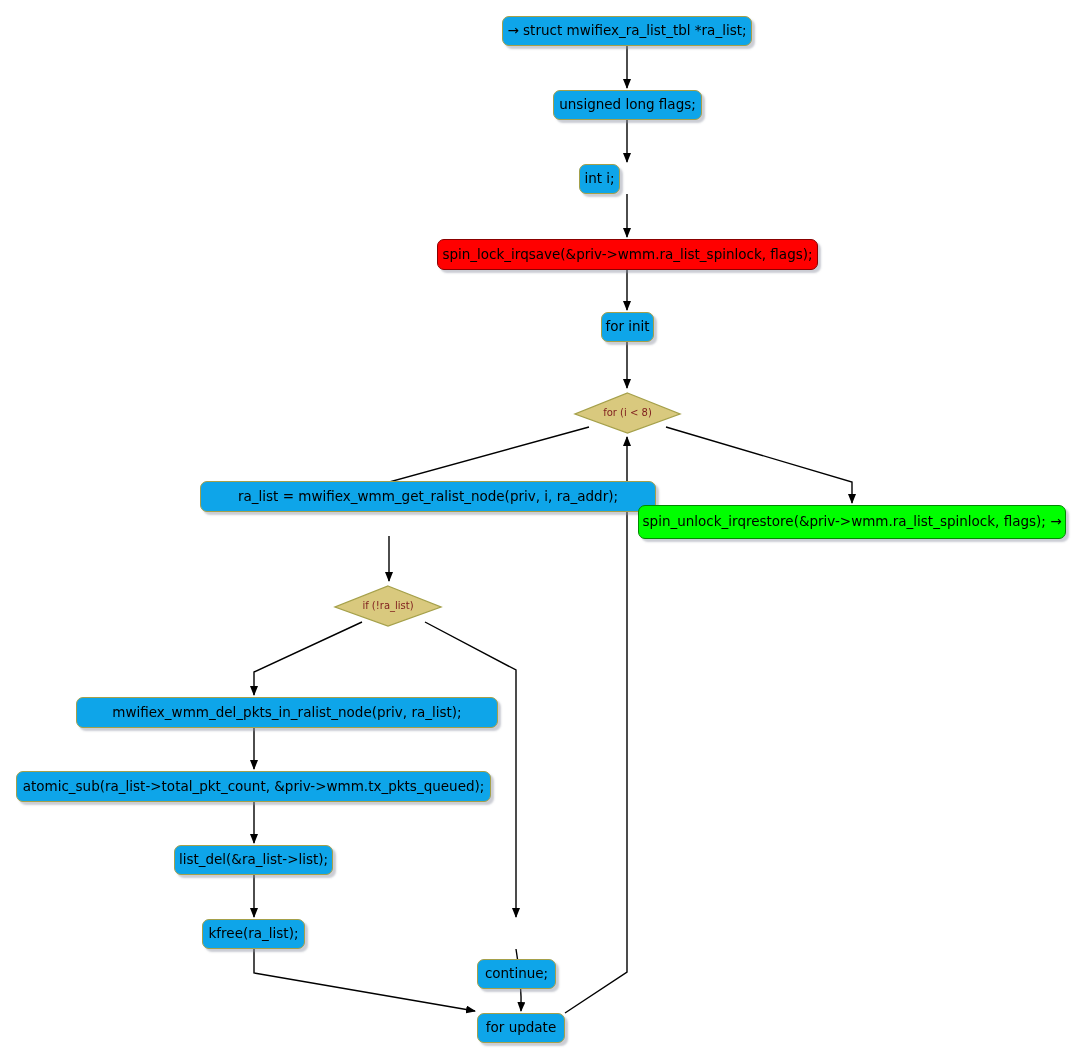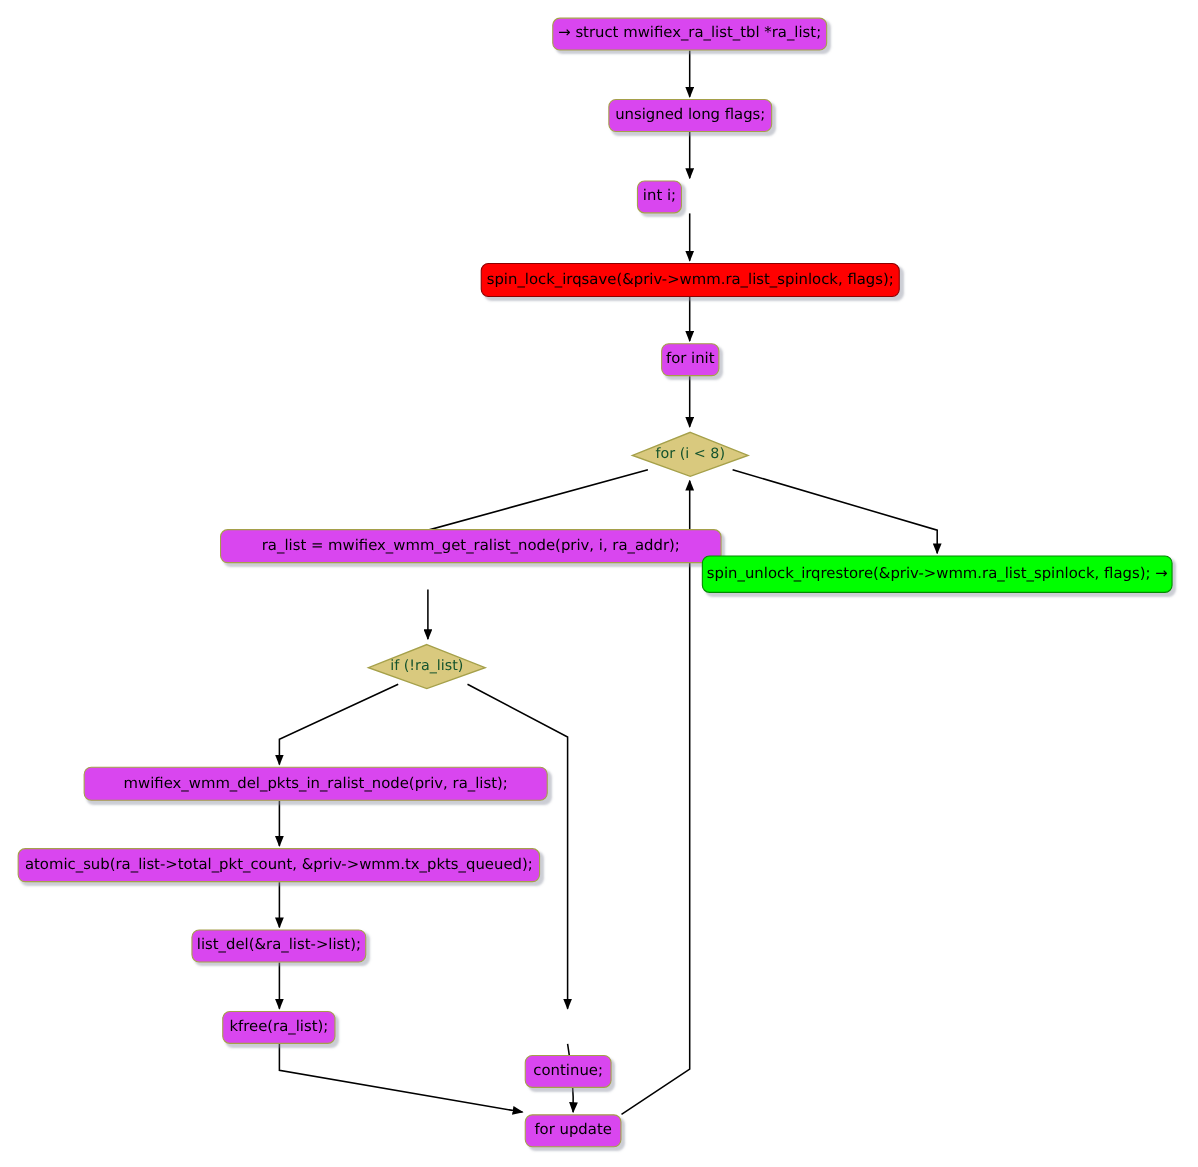--- a/index.html
+++ b/index.html
@@ -33,21 +33,21 @@
     align-items: center;
     justify-content: center;
     border-radius: 7px;
     font-size: 13.5px;
     line-height: 1;
     white-space: nowrap;
     color: #000000;
     z-index: 3;
   }
   .node.activity {
-    background: #d946ef;
+    background: #0ea5e9;
     border: 1.3px solid #A5A04A;
     box-shadow: 3px 3px 2px rgba(140,145,160,0.45);
     padding: 0 10px;
   }
   .node.critical {
     background: #FF0000;
     border: 1.3px solid #8B0000;
     box-shadow: 3px 3px 2px rgba(140,145,160,0.45);
     padding: 0 10px;
   }
@@ -70,24 +70,24 @@
   }
   .diamond .dlabel {
     position: absolute;
     left: 0;
     top: 0;
     width: 100%;
     height: 100%;
     display: flex;
     align-items: center;
     justify-content: center;
-    font-size: 13px;
+    font-size: 10px;
     line-height: 1;
     white-space: nowrap;
-    color: #14532d;
+    color: #7f1d1d;
     text-align: center;
   }
 </style>
 </head>
 <body>
 
 <div id="canvas">
 
   <svg id="edge-layer" viewBox="0 0 1089 1061" width="1089" height="1061">
     <defs>

